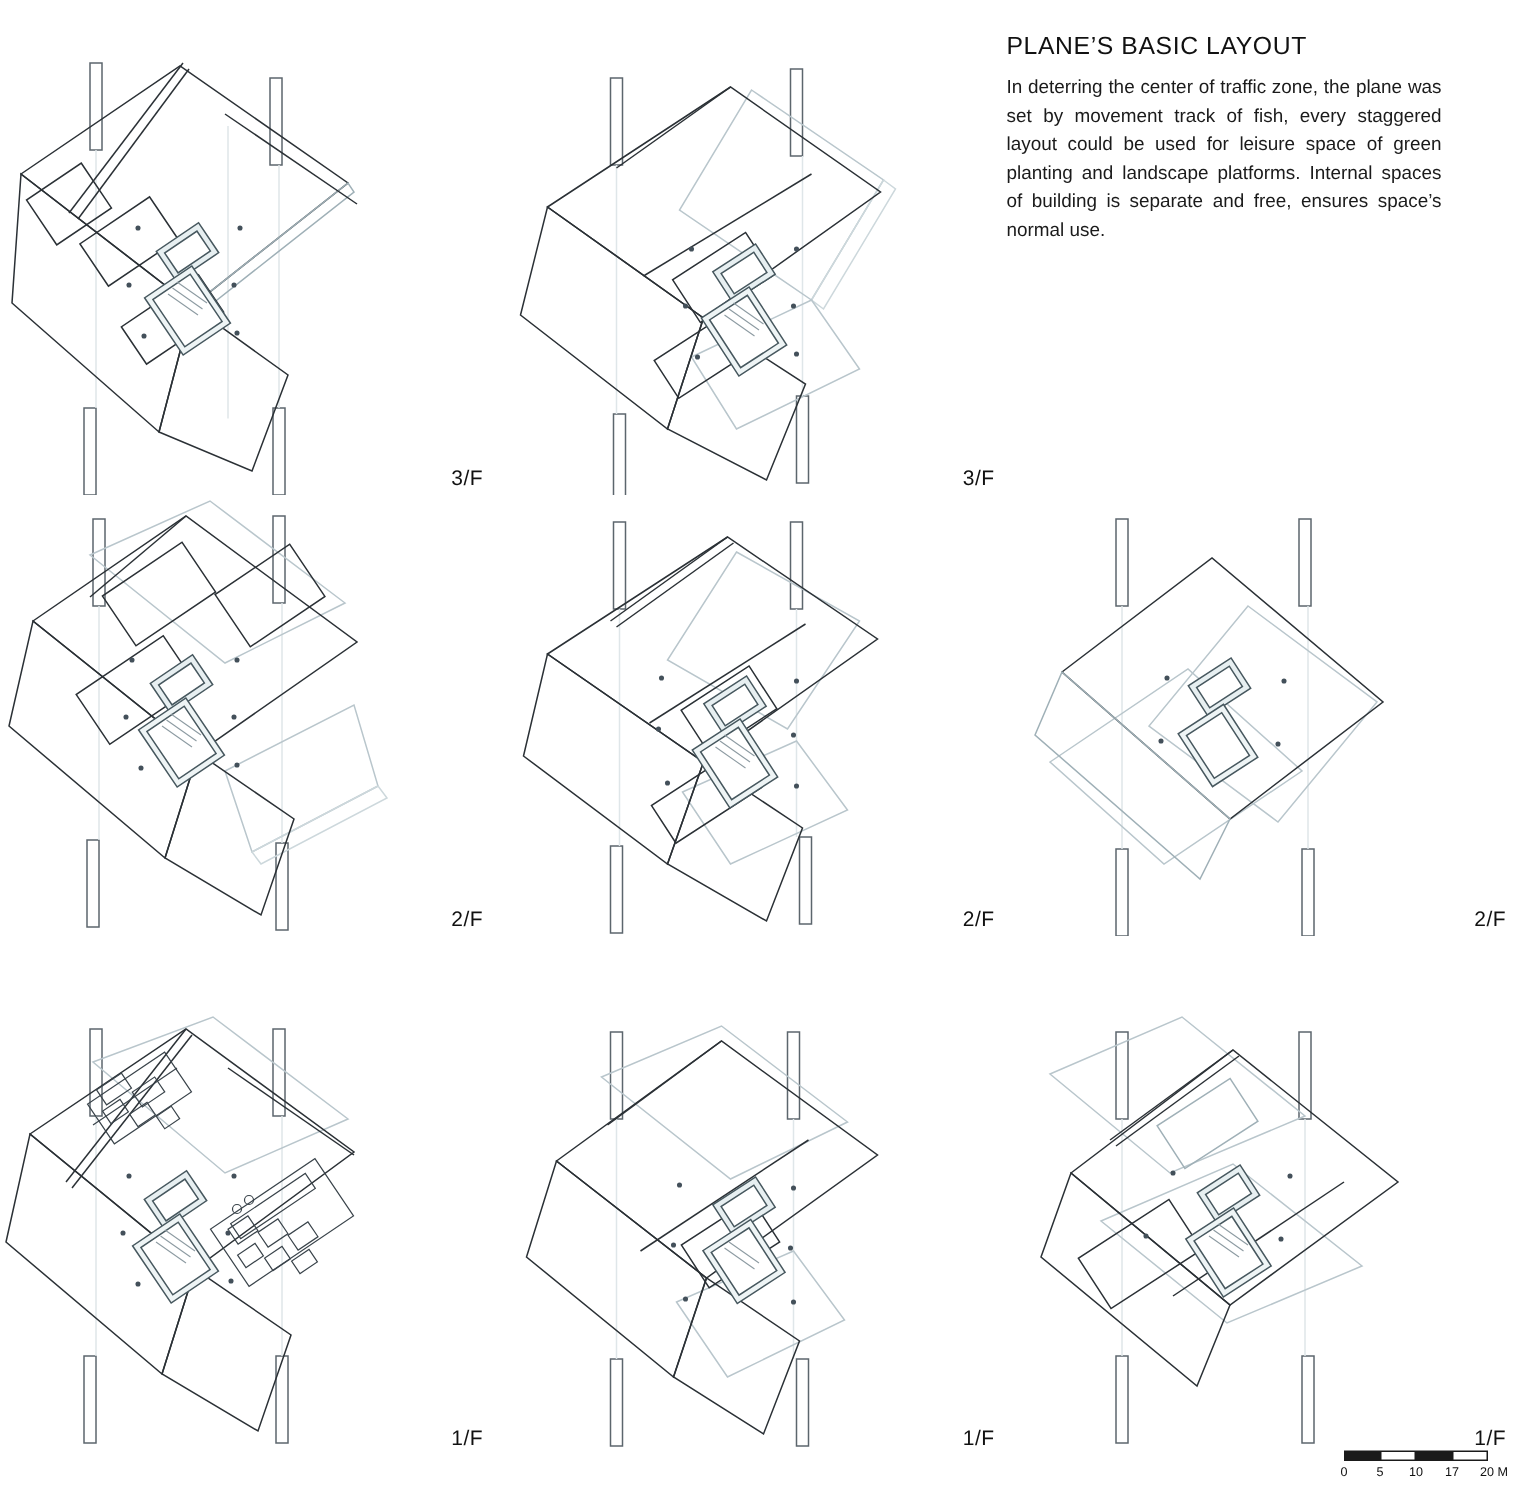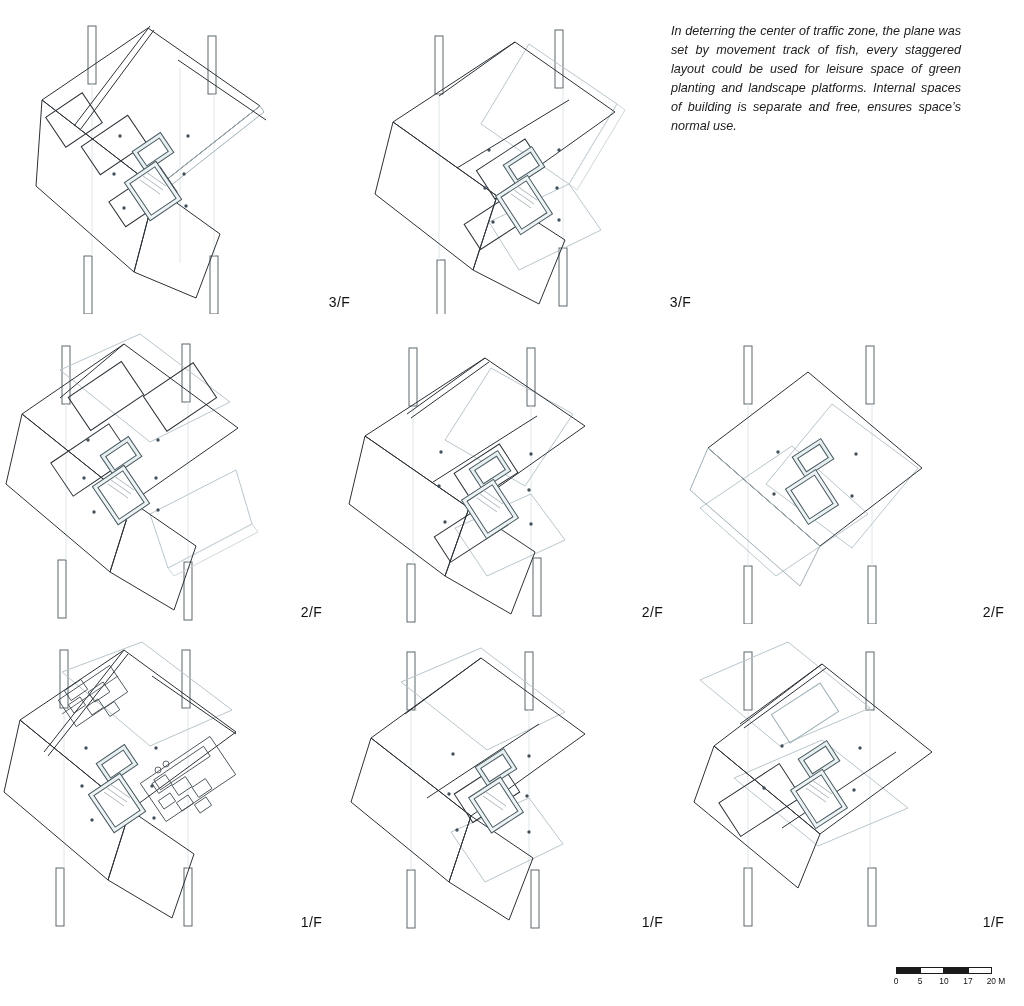--- a/index.html
+++ b/index.html
@@ -29,21 +29,20 @@
     color: #111;
     margin: 0 0 8px 0;
     font-weight: 400;
   }
   #title-block .body {
     font-size: 12.6px;
     line-height: 19px;
     text-align: justify;
     color: #1b1b1b;
     margin: 0;
-    font-style: italic;
   }
 
   
   #plan-grid {
     position: absolute;
     left: 0;
     top: 0;
     width: 1024px;
     height: 960px;
   }
@@ -63,23 +62,23 @@
     bottom: 4px;
     font-size: 14px;
     color: #111;
     letter-spacing: 0.3px;
   }
 
   
   .c0 { left: 0px; }
   .c1 { left: 341px; }
   .c2 { left: 682px; }
-  .r0 { top: 8px; margin-left: 28px; }
+  .r0 { top: 24px; }
   .r1 { top: 318px; text-decoration: underline; }
-  .r2 { top: 628px; }
+  .r2 { top: 664px; }
 
   
   #scale-bar {
     position: absolute;
     left: 893px;
     top: 967px;
     width: 112px;
     height: 26px;
   }
   #scale-bar .ticks {
@@ -107,20 +106,21 @@
     font-size: 8.4px;
     color: #111;
     transform: translateX(-50%);
     white-space: nowrap;
   }
 </style>
 </head>
 <body>
 
 <div id="title-block">
+  <h1 class="heading">PLANE’S BASIC LAYOUT</h1>
   <p class="body">In deterring the center of traffic zone, the plane was set by movement track of fish, every staggered layout could be used for leisure space of green planting and landscape platforms. Internal spaces of building is separate and free, ensures space’s normal use.</p>
 </div>
 
 <div id="plan-grid">
 
   <div class="plan-tile r0 c0">
     <svg class="tile-svg" width="340" height="306" viewBox="0 0 340 306">
       <g fill="none" stroke="#2b3136" stroke-width="1">
 
         <g stroke="#5c666d" fill="#ffffff">

